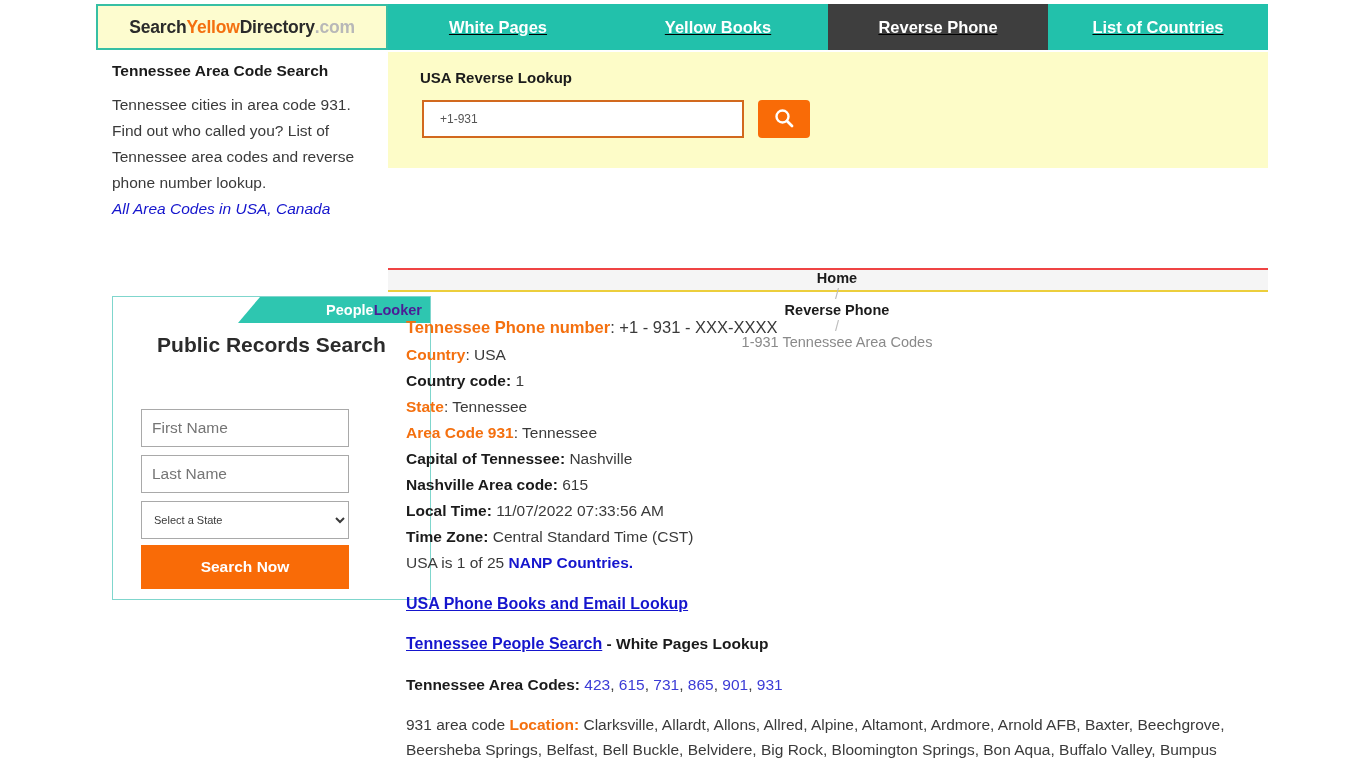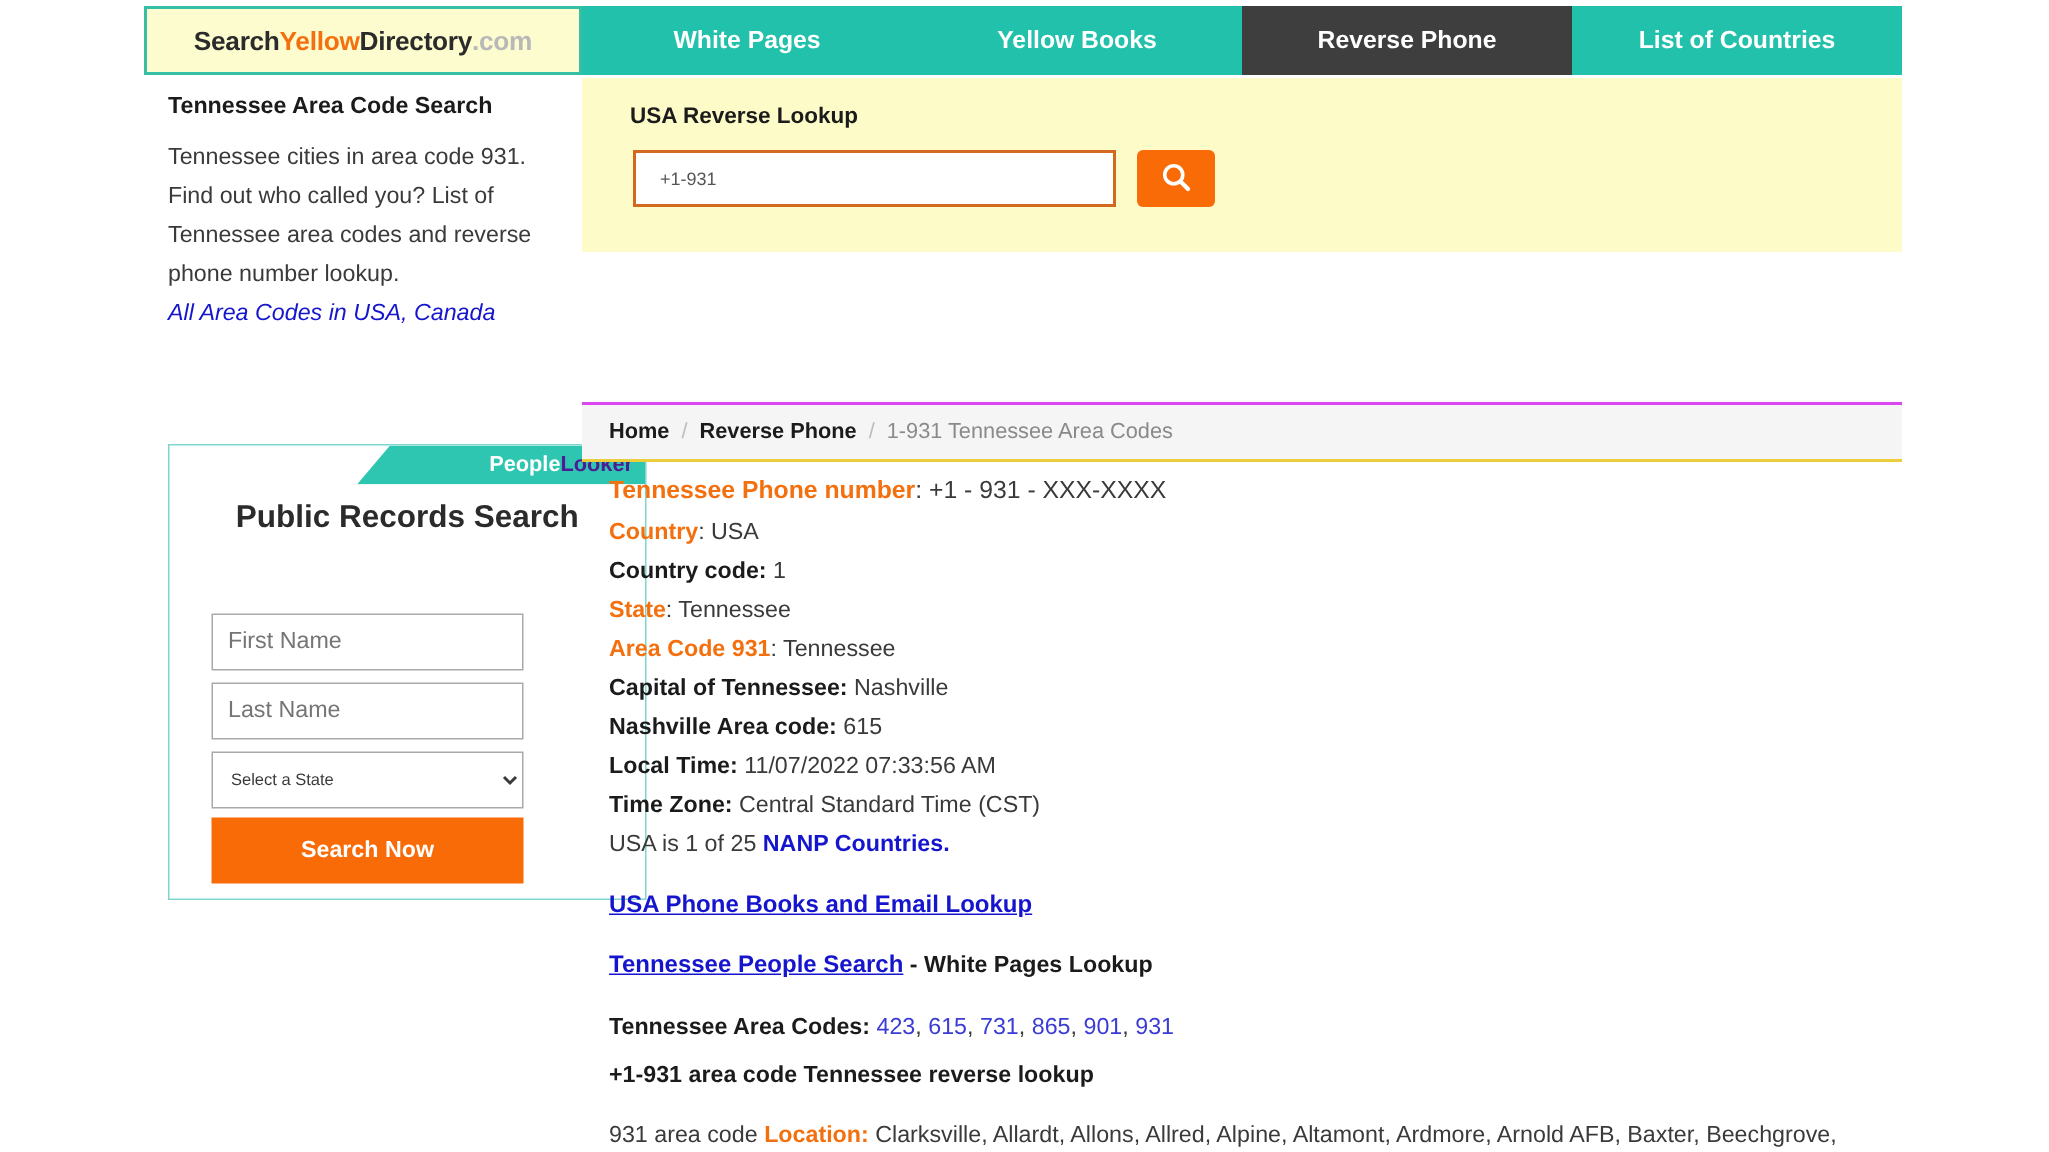--- a/index.html
+++ b/index.html
@@ -24,21 +24,21 @@
     display: flex; align-items: center; justify-content: center;
     font-size: 17.5px; font-weight: bold; letter-spacing: -0.2px;
     white-space: nowrap;
   }
   .logo-search { color: #2b2b2b; }
   .logo-yellow { color: #f4700f; }
   .logo-directory { color: #2b2b2b; }
   .logo-com { color: #b8b8b8; }
 
   .nav {
-    flex: 1; display: flex; background: #22c1ab;
+    flex: 1; display: flex; background: #22c1ab; text-decoration: underline;
   }
   .nav-item {
     flex: 1; display: flex; align-items: center; justify-content: center;
     color: #ffffff; font-size: 16.5px; font-weight: bold;
     cursor: pointer; white-space: nowrap;
   }
   .nav-item.active { background: #3e3e3e; }
 
   
   .search-panel {
@@ -124,25 +124,26 @@
     position: absolute; left: 28px; top: 248px;
     width: 208px; height: 44px;
     background: #f96b07; border: none; color: #fff;
     font-size: 15.5px; font-weight: bold; cursor: pointer;
     font-family: "Liberation Sans", sans-serif;
   }
 
   
   .breadcrumb {
     position: absolute; left: 388px; top: 268px;
-    width: 880px; height: 40px;
+    width: 880px; height: 24px;
     background: #f5f5f5;
-    border-top: 2px solid #d946ef; border-bottom: 2px solid #ecce3c;
+    border-top: 2px solid #ef4444; border-bottom: 2px solid #ecce3c;
     display: flex; align-items: center; padding-left: 18px;
     font-size: 14.5px;
+    flex-direction: column;
   }
   .bc-link { color: #1b1b1b; font-weight: bold; text-decoration: none; cursor: pointer; }
   .bc-sep { color: #bdbdbd; margin: 0 8px; }
   .bc-current { color: #8a8a8a; }
 
   
   .content {
     position: absolute; left: 388px; top: 312px;
     width: 880px; padding: 0 18px;
     font-size: 15.5px; color: #3a3a3a;
@@ -283,20 +284,19 @@
     <div class="codes-line">
       <span class="lbl-dark">Tennessee Area Codes:</span>
       <a class="code-link" href="#">423</a>,
       <a class="code-link" href="#">615</a>,
       <a class="code-link" href="#">731</a>,
       <a class="code-link" href="#">865</a>,
       <a class="code-link" href="#">901</a>,
       <a class="code-link" href="#">931</a>
     </div>
 
-    <div class="bold-line">+1-931 area code Tennessee reverse lookup</div>
 
     <div class="loc-para">
       <span>931 area code </span><span class="lbl-orange">Location:</span><span> Clarksville, Allardt, Allons, Allred, Alpine, Altamont, Ardmore, Arnold AFB, Baxter, Beechgrove, Beersheba Springs, Belfast, Bell Buckle, Belvidere, Big Rock, Bloomington Springs, Bon Aqua, Buffalo Valley, Bumpus Mills, Burristown, Campaign, Collins, Centerville, Chapel Hill, Clark</span>
     </div>
 
   </div>
 </div>
 
 </body></html>

